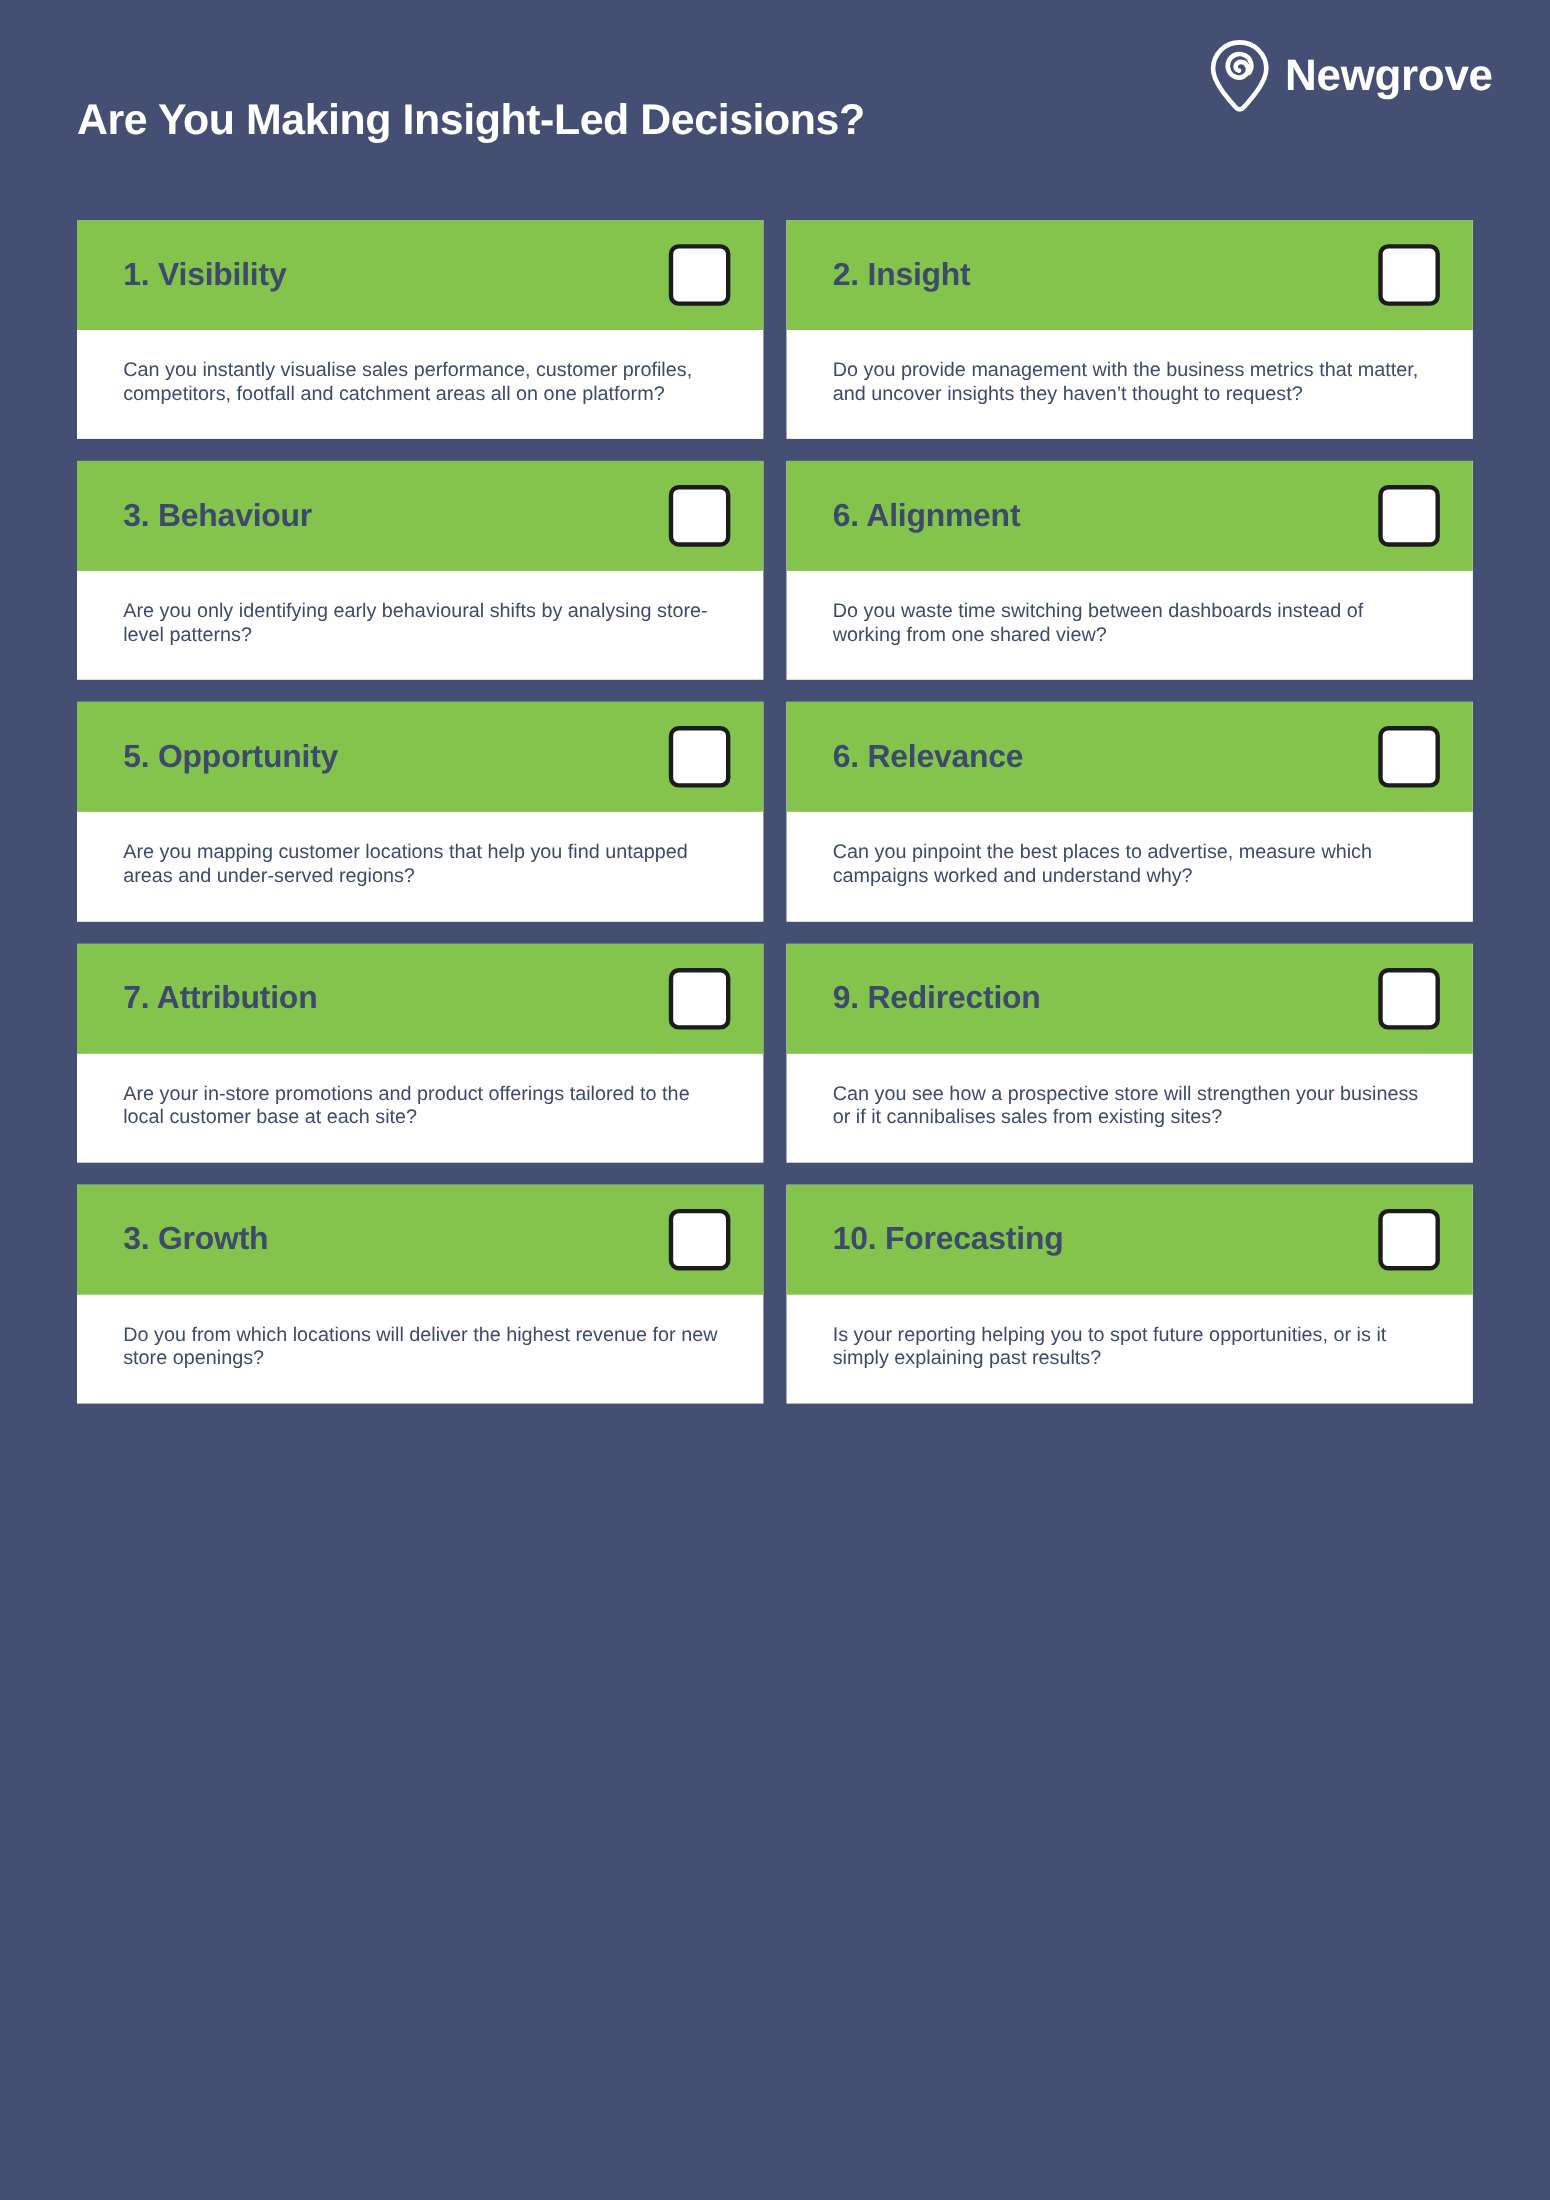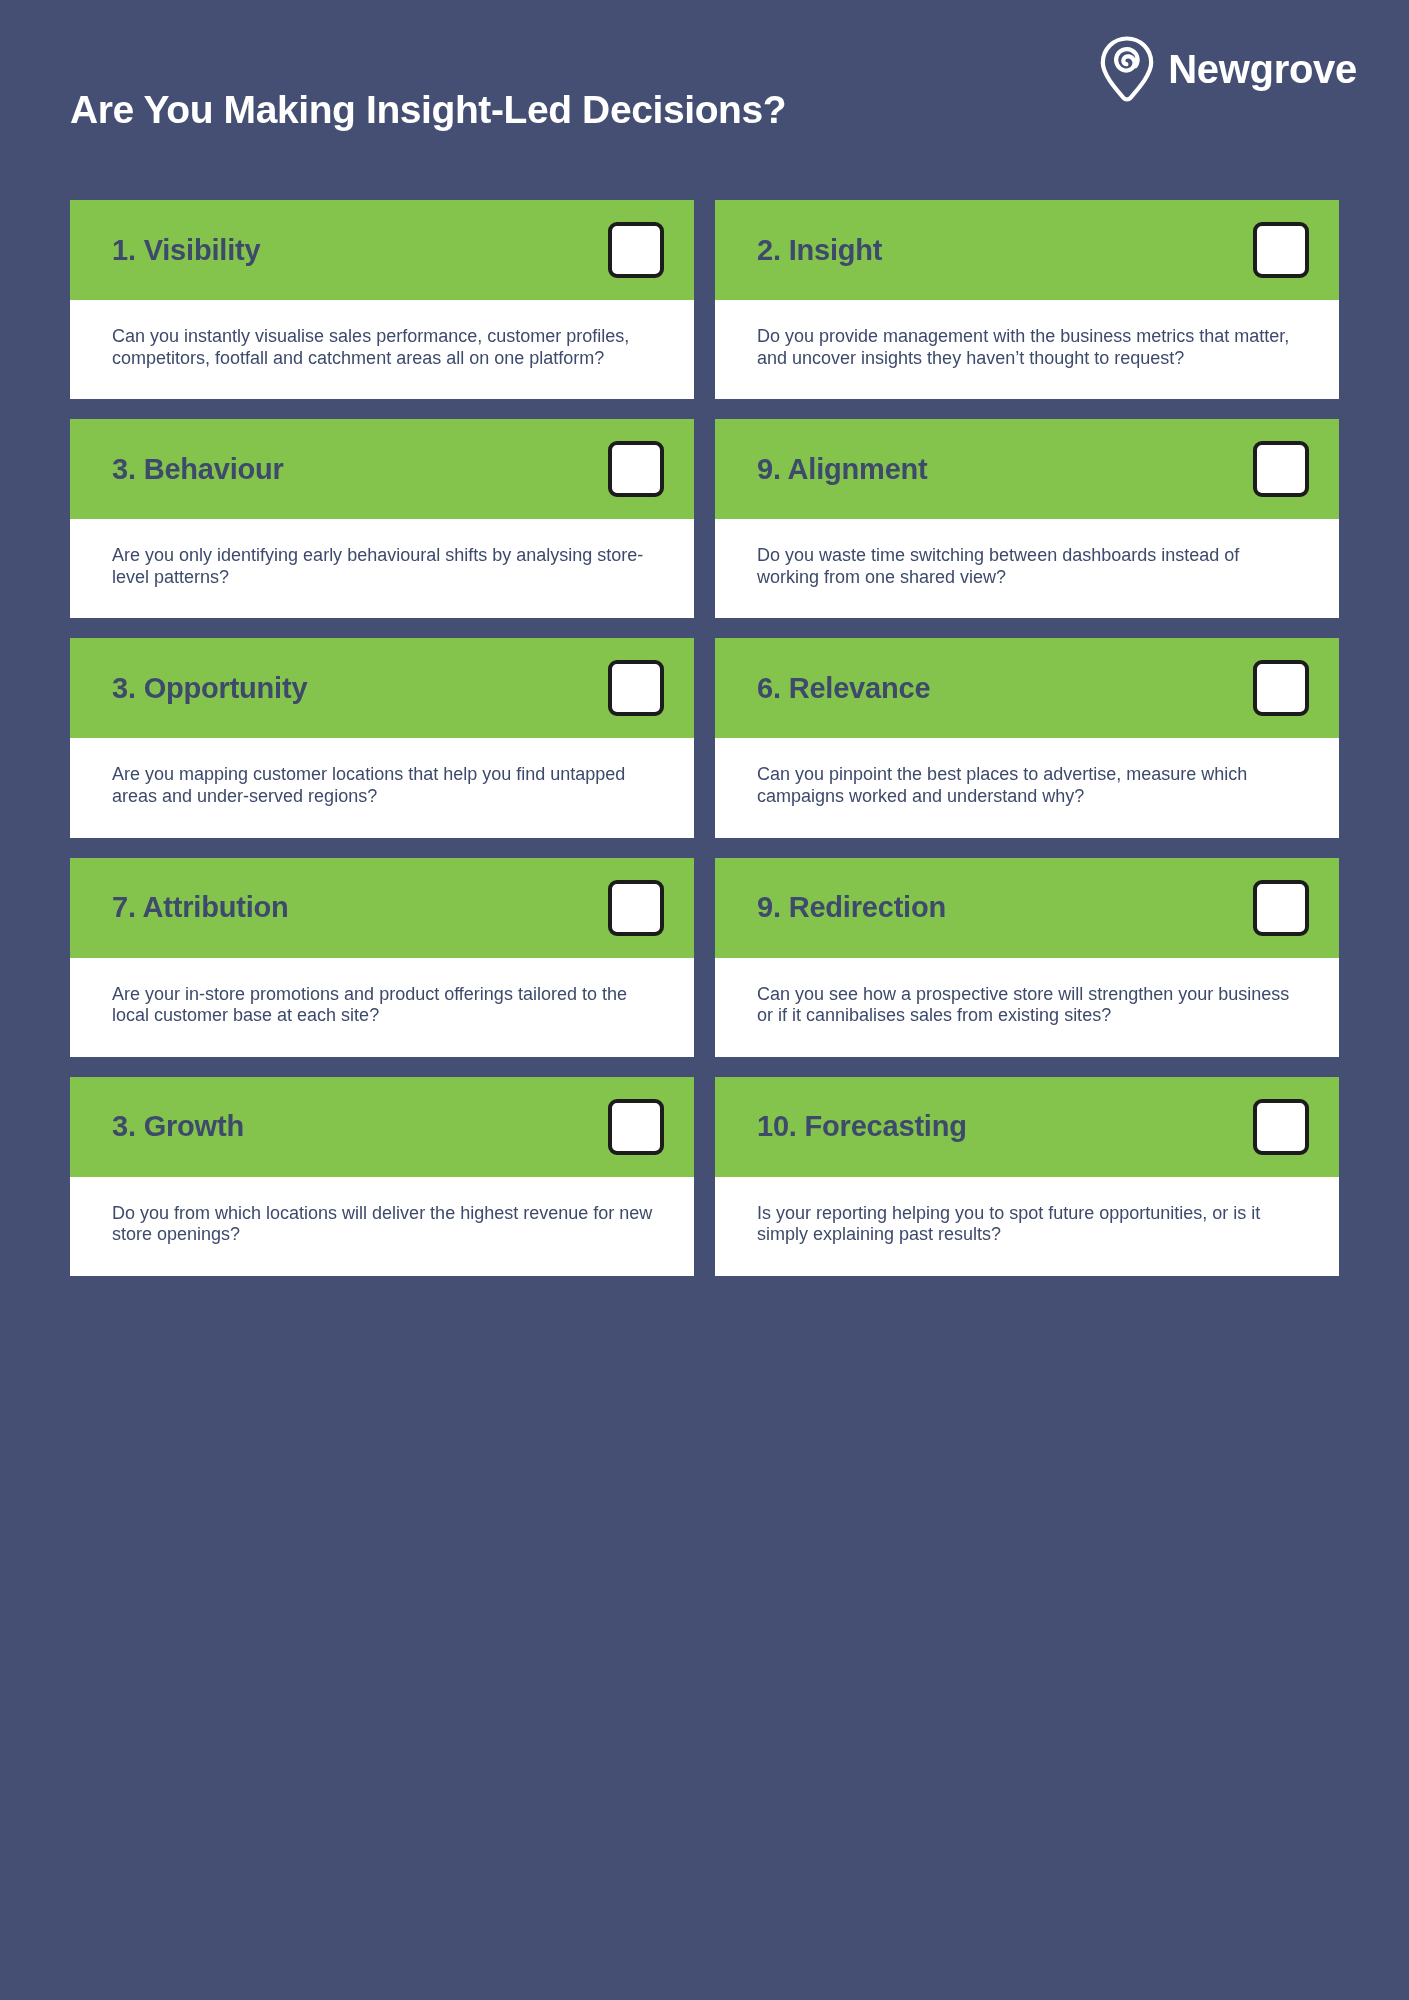--- a/index.html
+++ b/index.html
@@ -176,29 +176,29 @@
     <div class="card">
       <div class="card-head">
         <span class="card-title">3. Behaviour</span>
         <span class="checkbox"></span>
       </div>
       <div class="card-body">Are you only identifying early behavioural shifts by analysing store-level patterns?</div>
     </div>
 
     <div class="card">
       <div class="card-head">
-        <span class="card-title">9. Alignment</span>
+        <span class="card-title">6. Alignment</span>
         <span class="checkbox"></span>
       </div>
       <div class="card-body">Do you waste time switching between dashboards instead of working from one shared view?</div>
     </div>
 
     <div class="card">
       <div class="card-head">
-        <span class="card-title">3. Opportunity</span>
+        <span class="card-title">5. Opportunity</span>
         <span class="checkbox"></span>
       </div>
       <div class="card-body">Are you mapping customer locations that help you find untapped areas and under-served regions?</div>
     </div>
 
     <div class="card">
       <div class="card-head">
         <span class="card-title">6. Relevance</span>
         <span class="checkbox"></span>
       </div>

